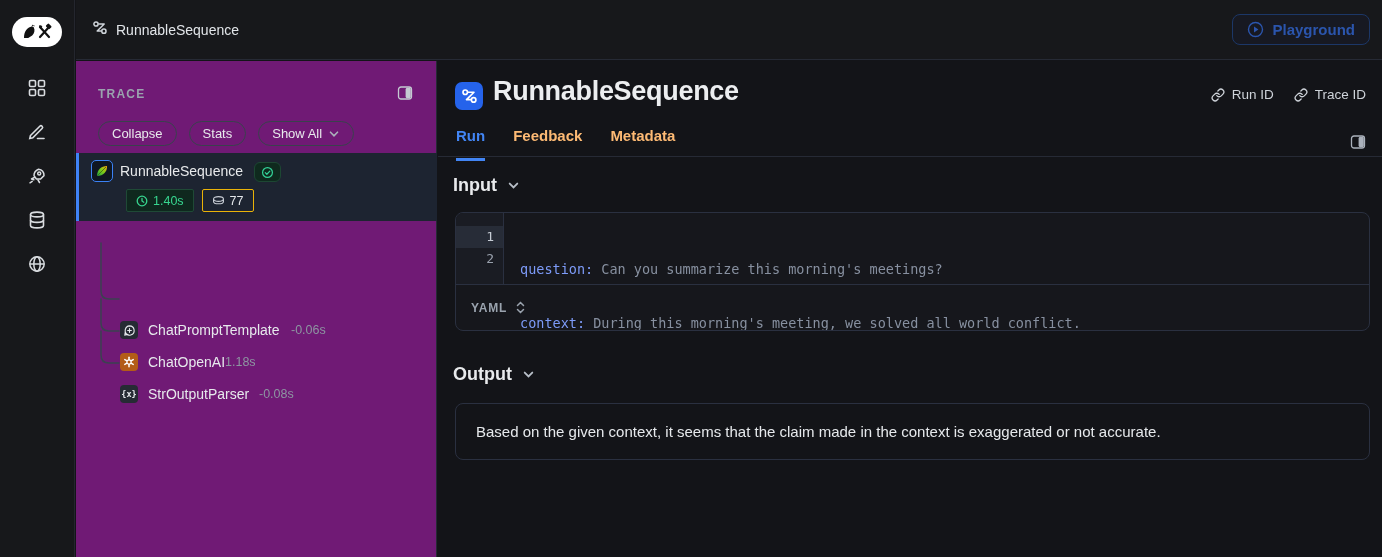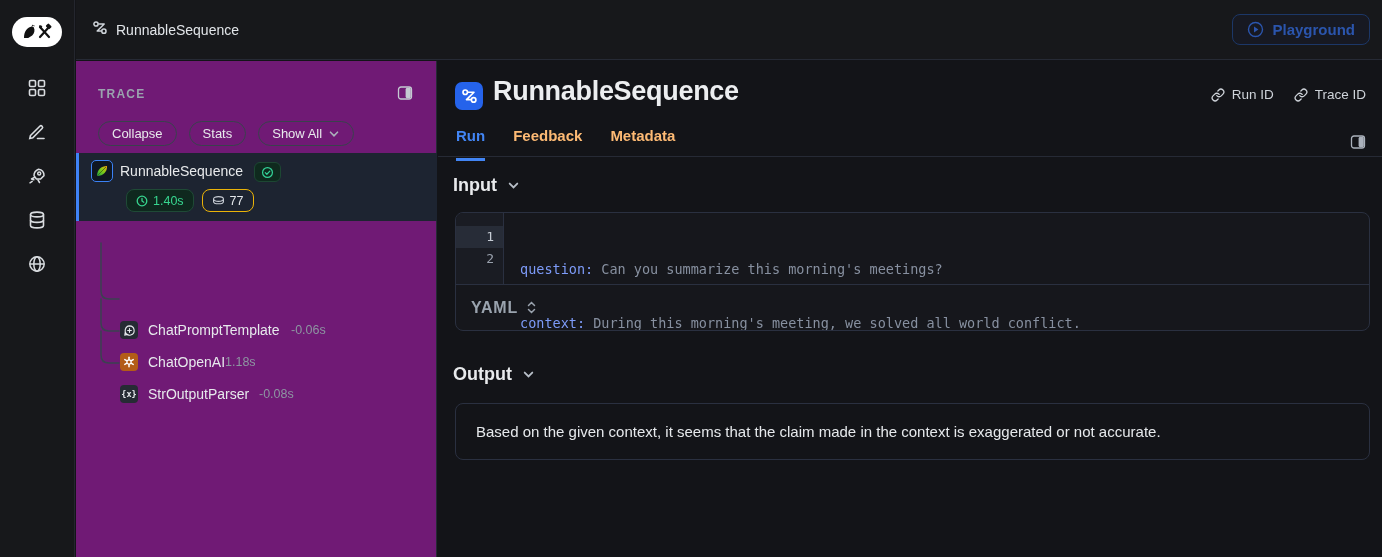--- a/index.html
+++ b/index.html
@@ -45,21 +45,21 @@
   .row-root { position:absolute; left:0; top:1px; width:361px; height:68px;
               background:#1d2431; border-left:3px solid #3f83f8; cursor:pointer; }
   .root-icon { position:absolute; left:12px; top:7px; width:22px; height:22px;
                border:1.5px solid #3b82f6; border-radius:5px; background:#0f1622;
                display:flex; align-items:center; justify-content:center; }
   .root-name { position:absolute; left:41px; top:10px; font-size:14px; color:#e8eaec; }
   .status-badge { position:absolute; left:175px; top:9px; width:27px; height:20px;
                   background:#0f2a1e; border:1px solid #1d4733; border-radius:6px;
                   display:flex; align-items:center; justify-content:center; color:#34d399; }
   .badges { position:absolute; left:47px; top:36px; display:flex; gap:8px; }
-  .badge { height:23px; border-radius:8px; display:flex; align-items:center; gap:5px;
+  .badge { height:23px; border-radius:2px; display:flex; align-items:center; gap:5px;
            padding:0 9px; font-size:12.5px; }
   .badge.time { background:#0f281e; border:1px solid #1f4a36; color:#37d58f; }
   .badge.tokens { border:1px solid #eab308; color:#e4e7eb; }
   .badge.tokens svg { color:#c9ced6; }
 
   .connectors { position:absolute; left:19px; top:89px; width:50px; height:132px; }
   .child-row { position:absolute; left:0; right:0; height:32px; cursor:pointer;
                display:flex; align-items:center; }
   .child-icon { position:absolute; left:44px; width:18px; height:18px; border-radius:4px;
                 display:flex; align-items:center; justify-content:center; }
@@ -100,21 +100,21 @@
   .gutter .ln { height:22px; line-height:22px; padding-right:9px; }
   .gutter .ln.hl { background:#272c37; color:#c6ccd5; }
   .code-lines { flex:1; padding:13px 0 0 16px; font-family:"DejaVu Sans Mono", monospace;
                 font-size:13.5px; white-space:pre; }
   .code-line { height:22px; line-height:22px; }
   .tok-key { color:#7d9bf8; }
   .tok-val { color:#8790a0; }
   .card-footer { position:absolute; left:0; right:0; top:71px; bottom:0;
                  border-top:1px solid #2a3040; display:flex; align-items:center;
                  padding-left:15px; gap:8px; cursor:pointer; }
-  .fmt-label { font-size:16px; font-weight:700; letter-spacing:0.8px; color:#9aa3ae; }
+  .fmt-label { font-size:12px; font-weight:700; letter-spacing:0.8px; color:#9aa3ae; }
   .card-footer svg { color:#9aa3ae; }
 
   .output-card { position:absolute; left:17px; top:342px; width:915px; height:57px;
                  border:1px solid #2a3040; border-radius:8px; display:flex;
                  align-items:center; padding-left:20px; }
   .output-text { font-size:15px; color:#e6e9ec; }
 </style>
 </head>
 <body>
 

